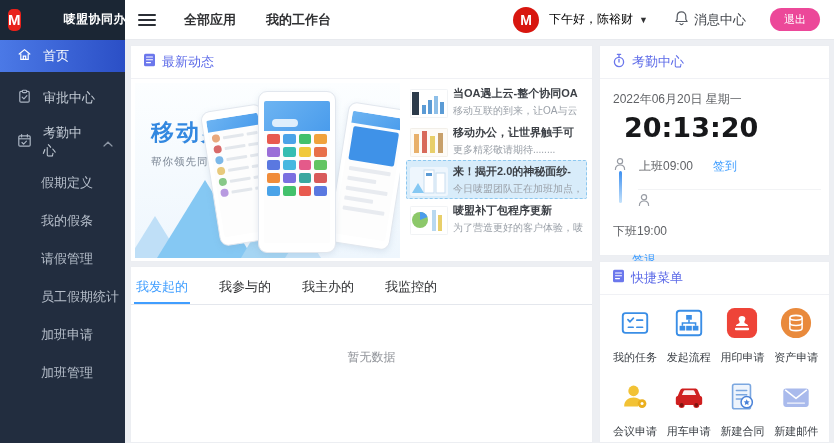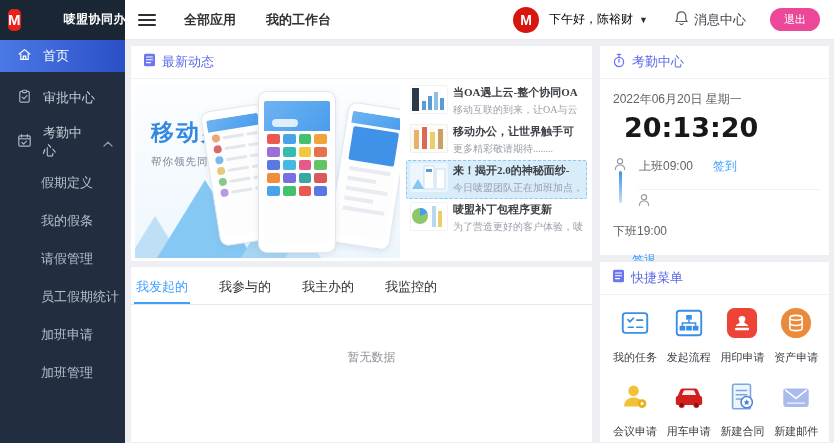--- a/index.html
+++ b/index.html
@@ -57,21 +57,21 @@
   .cloud { position:absolute; left:8px; bottom:4px; width:26px; height:8px; background:#fff; opacity:.8; border-radius:6px; }
   .tiles { display:grid; grid-template-columns:repeat(4,1fr); gap:3px; padding:3px; }
   .tiles div { height:10px; border-radius:2px; }
   .lrow { display:flex; align-items:center; gap:3px; padding:3px 3px 0 3px; }
   .lrow .av { width:8px; height:8px; border-radius:50%; flex:none; }
   .lrow .ln { height:3px; background:#e3e7ec; border-radius:1px; flex:1; }
   .blue-block { height:34px; background:#3f92e8; margin:3px; border-radius:2px; }
   .rline { height:4px; background:#e8ebf0; border-radius:1px; margin:6px 5px; }
   .rline.short { width:55%; }
   .news-list { flex:1; padding:3px 5px 0 6px; }
-  .news-item { height:39px; display:flex; align-items:flex-start; gap:5px; padding:2px 3px; cursor:pointer; border:1px solid transparent;font-family:Liberation Serif, serif; }
+  .news-item { height:39px; display:flex; align-items:flex-end; gap:5px; padding:2px 3px; cursor:pointer; border:1px solid transparent; }
   .news-item.hl { background:#d8ecfa; border:1px dashed #8cc8f0; border-radius:2px; }
   .thumb { width:38px; height:29px; flex:none; border-radius:2px; overflow:hidden; }
   .news-txt { flex:1; min-width:0; }
   .news-title { font-size:11px; font-weight:bold; color:#3c4046; white-space:nowrap; overflow:hidden; }
   .news-desc { font-size:10px; color:#9aa0a8; white-space:nowrap; overflow:hidden; margin-top:3px; }
 
   
   #panel-tasks { left:130px; top:266px; width:463px; height:177px; }
   .tabbar { display:flex; gap:27px; padding:11px 0 0 3px; border-bottom:1px solid #e4e7ed; height:38px; }
   .tab { font-size:13px; color:#303133; padding:0 2px 10px 2px; cursor:pointer; }

